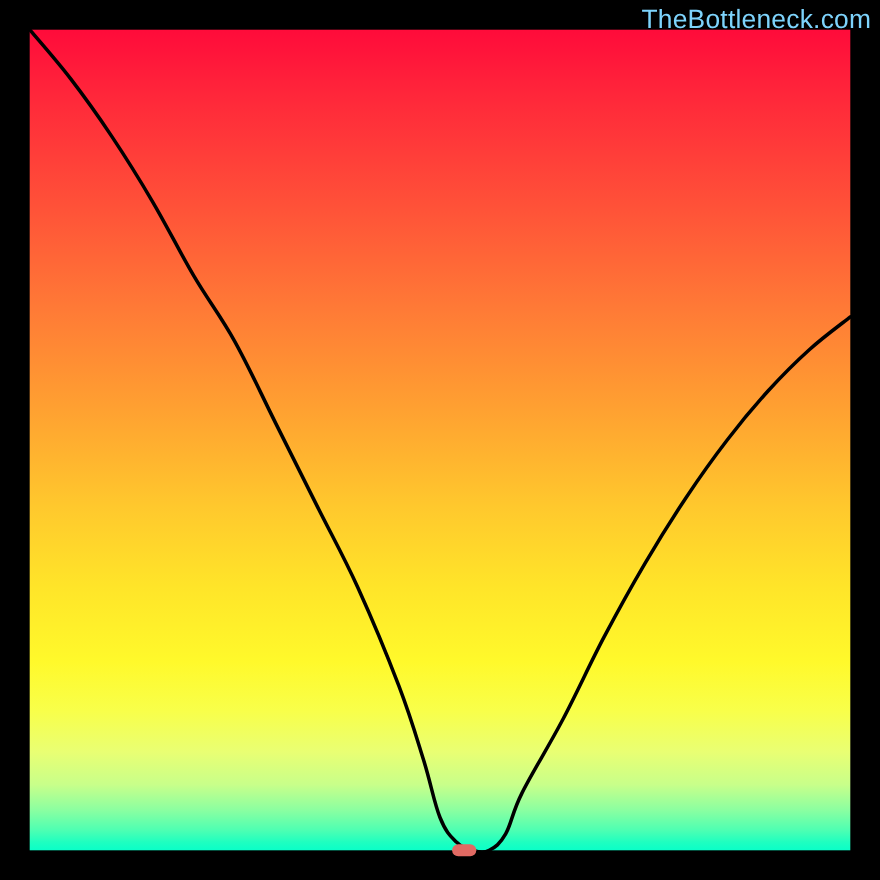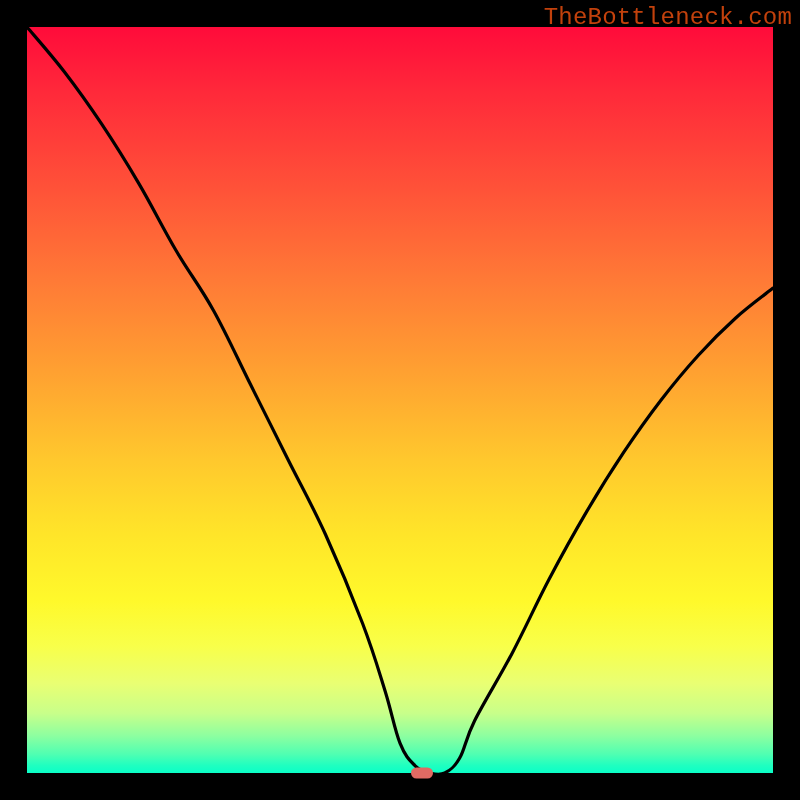--- a/index.html
+++ b/index.html
@@ -40,25 +40,25 @@
       #8dffa0 95%,
       #4fffb2 97.5%,
       #1fffc0 99%,
       #0affc8 100%
     );
   }
   .watermark {
     position: absolute;
     top: 4px;
     right: 8px;
-    color: #c2410c;
+    color: #7dd3fc;
     font-size: 24px;
     font-weight: 500;
     letter-spacing: 0.2px;
-    font-family: Liberation Mono, monospace;
+    font-family: Liberation Sans, sans-serif;
   }
   svg.curve {
     position: absolute;
     left: 0; top: 0;
     width: 746px;
     height: 746px;
     overflow: visible;
   }
   .marker {
     position: absolute;

